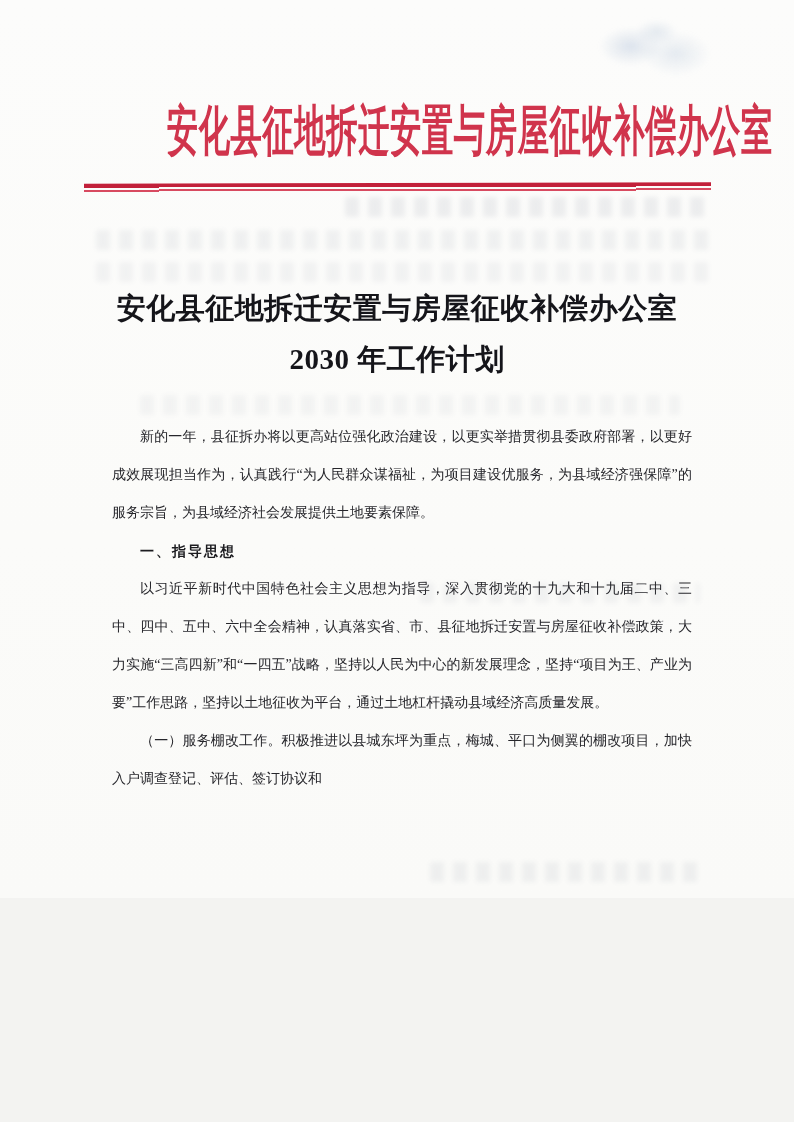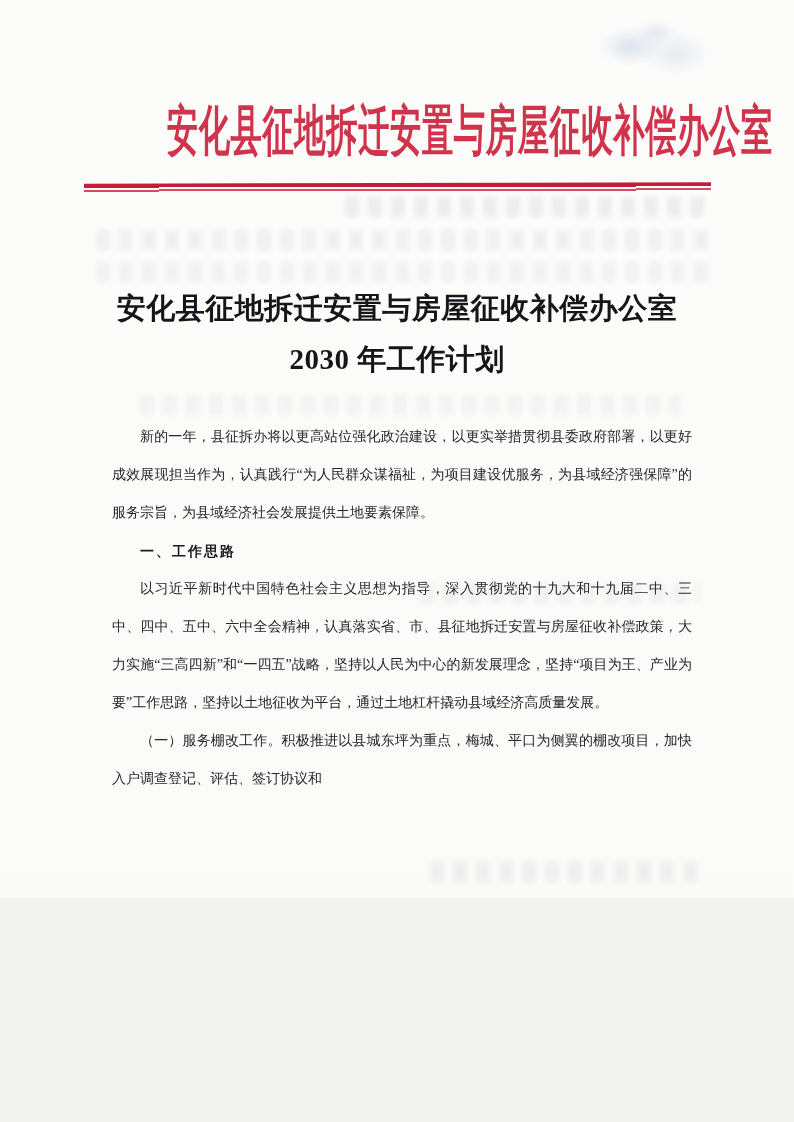--- a/index.html
+++ b/index.html
@@ -142,21 +142,21 @@
 
   <div class="rule-top"></div>
 
   <div class="doc-title">
     <div>安化县征地拆迁安置与房屋征收补偿办公室</div>
     <div>2030 年工作计划</div>
   </div>
 
   <div class="body-text">
     <p>新的一年，县征拆办将以更高站位强化政治建设，以更实举措贯彻县委政府部署，以更好成效展现担当作为，认真践行“为人民群众谋福祉，为项目建设优服务，为县域经济强保障”的服务宗旨，为县域经济社会发展提供土地要素保障。</p>
-    <p class="heading">一、工作思路</p>
+    <p class="heading">一、指导思想</p>
     <p>以习近平新时代中国特色社会主义思想为指导，深入贯彻党的十九大和十九届二中、三中、四中、五中、六中全会精神，认真落实省、市、县征地拆迁安置与房屋征收补偿政策，大力实施“三高四新”和“一四五”战略，坚持以人民为中心的新发展理念，坚持“项目为王、产业为要”工作思路，坚持以土地征收为平台，通过土地杠杆撬动县域经济高质量发展。</p>
     <p>（一）服务棚改工作。积极推进以县城东坪为重点，梅城、平口为侧翼的棚改项目，加快入户调查登记、评估、签订协议和</p>
   </div>
 
   <div class="rule-bottom"></div>
   <div class="page-number">- 1 -</div>
 
 </div>
 
 </body></html>

